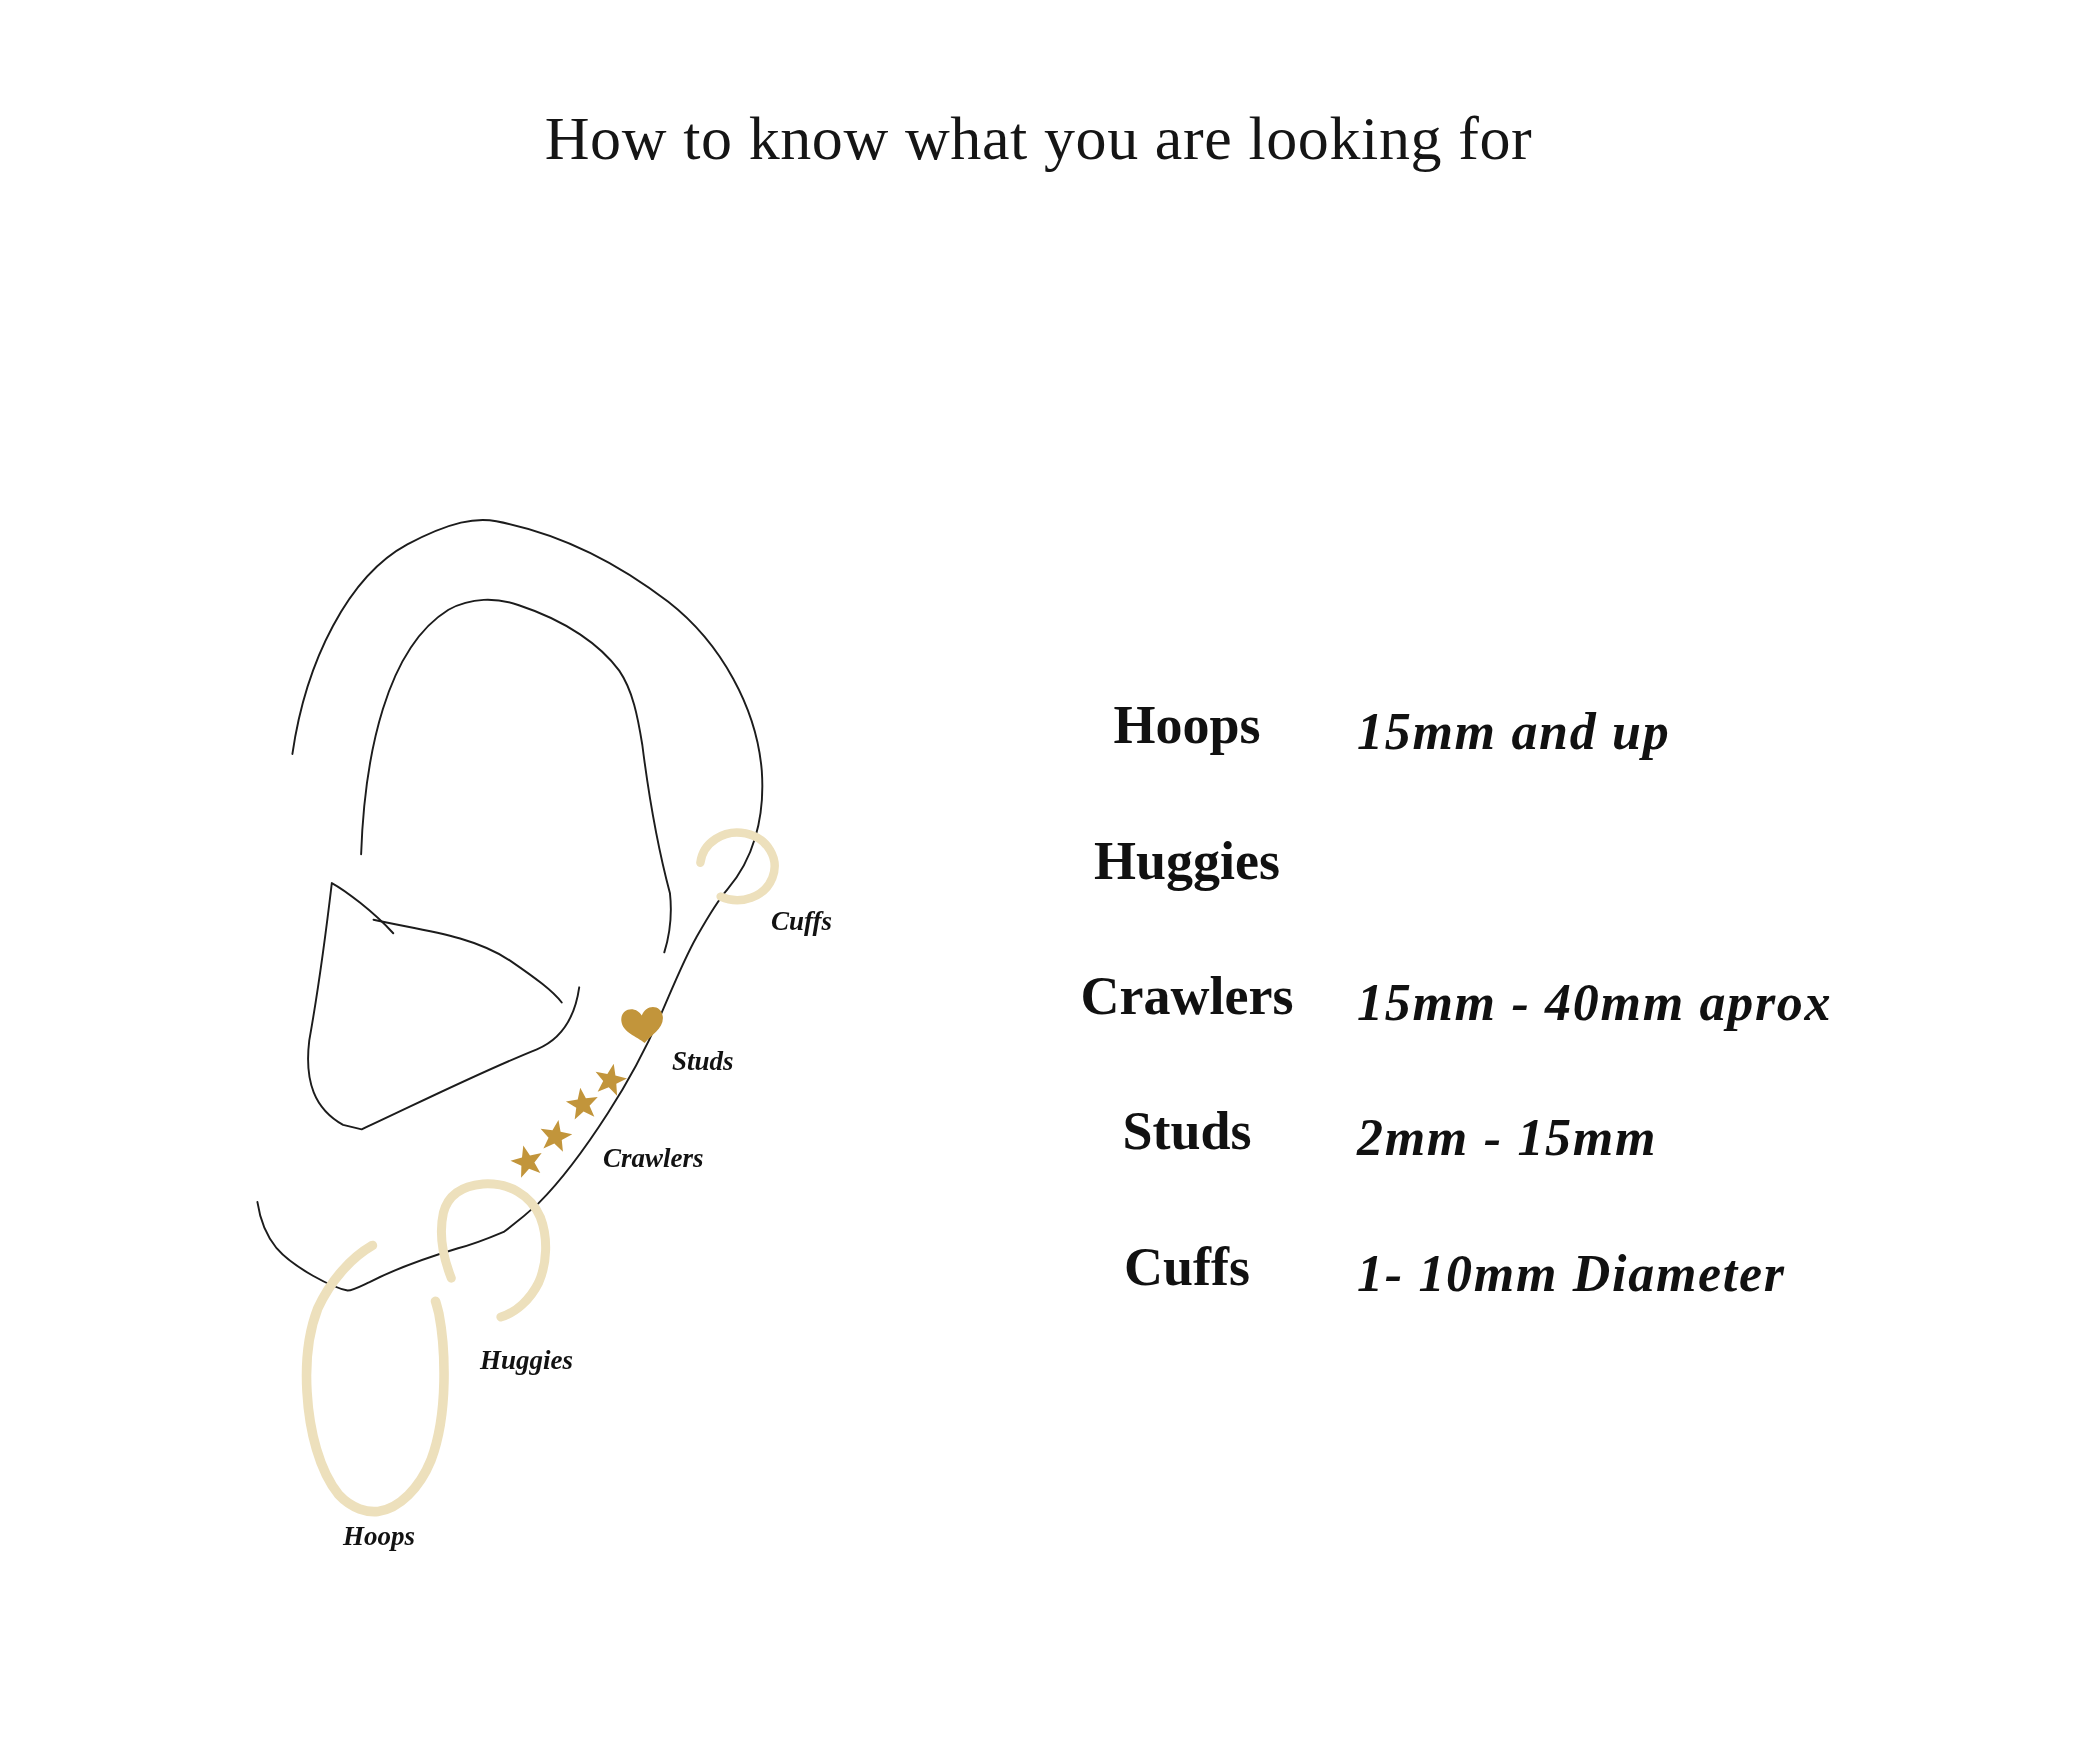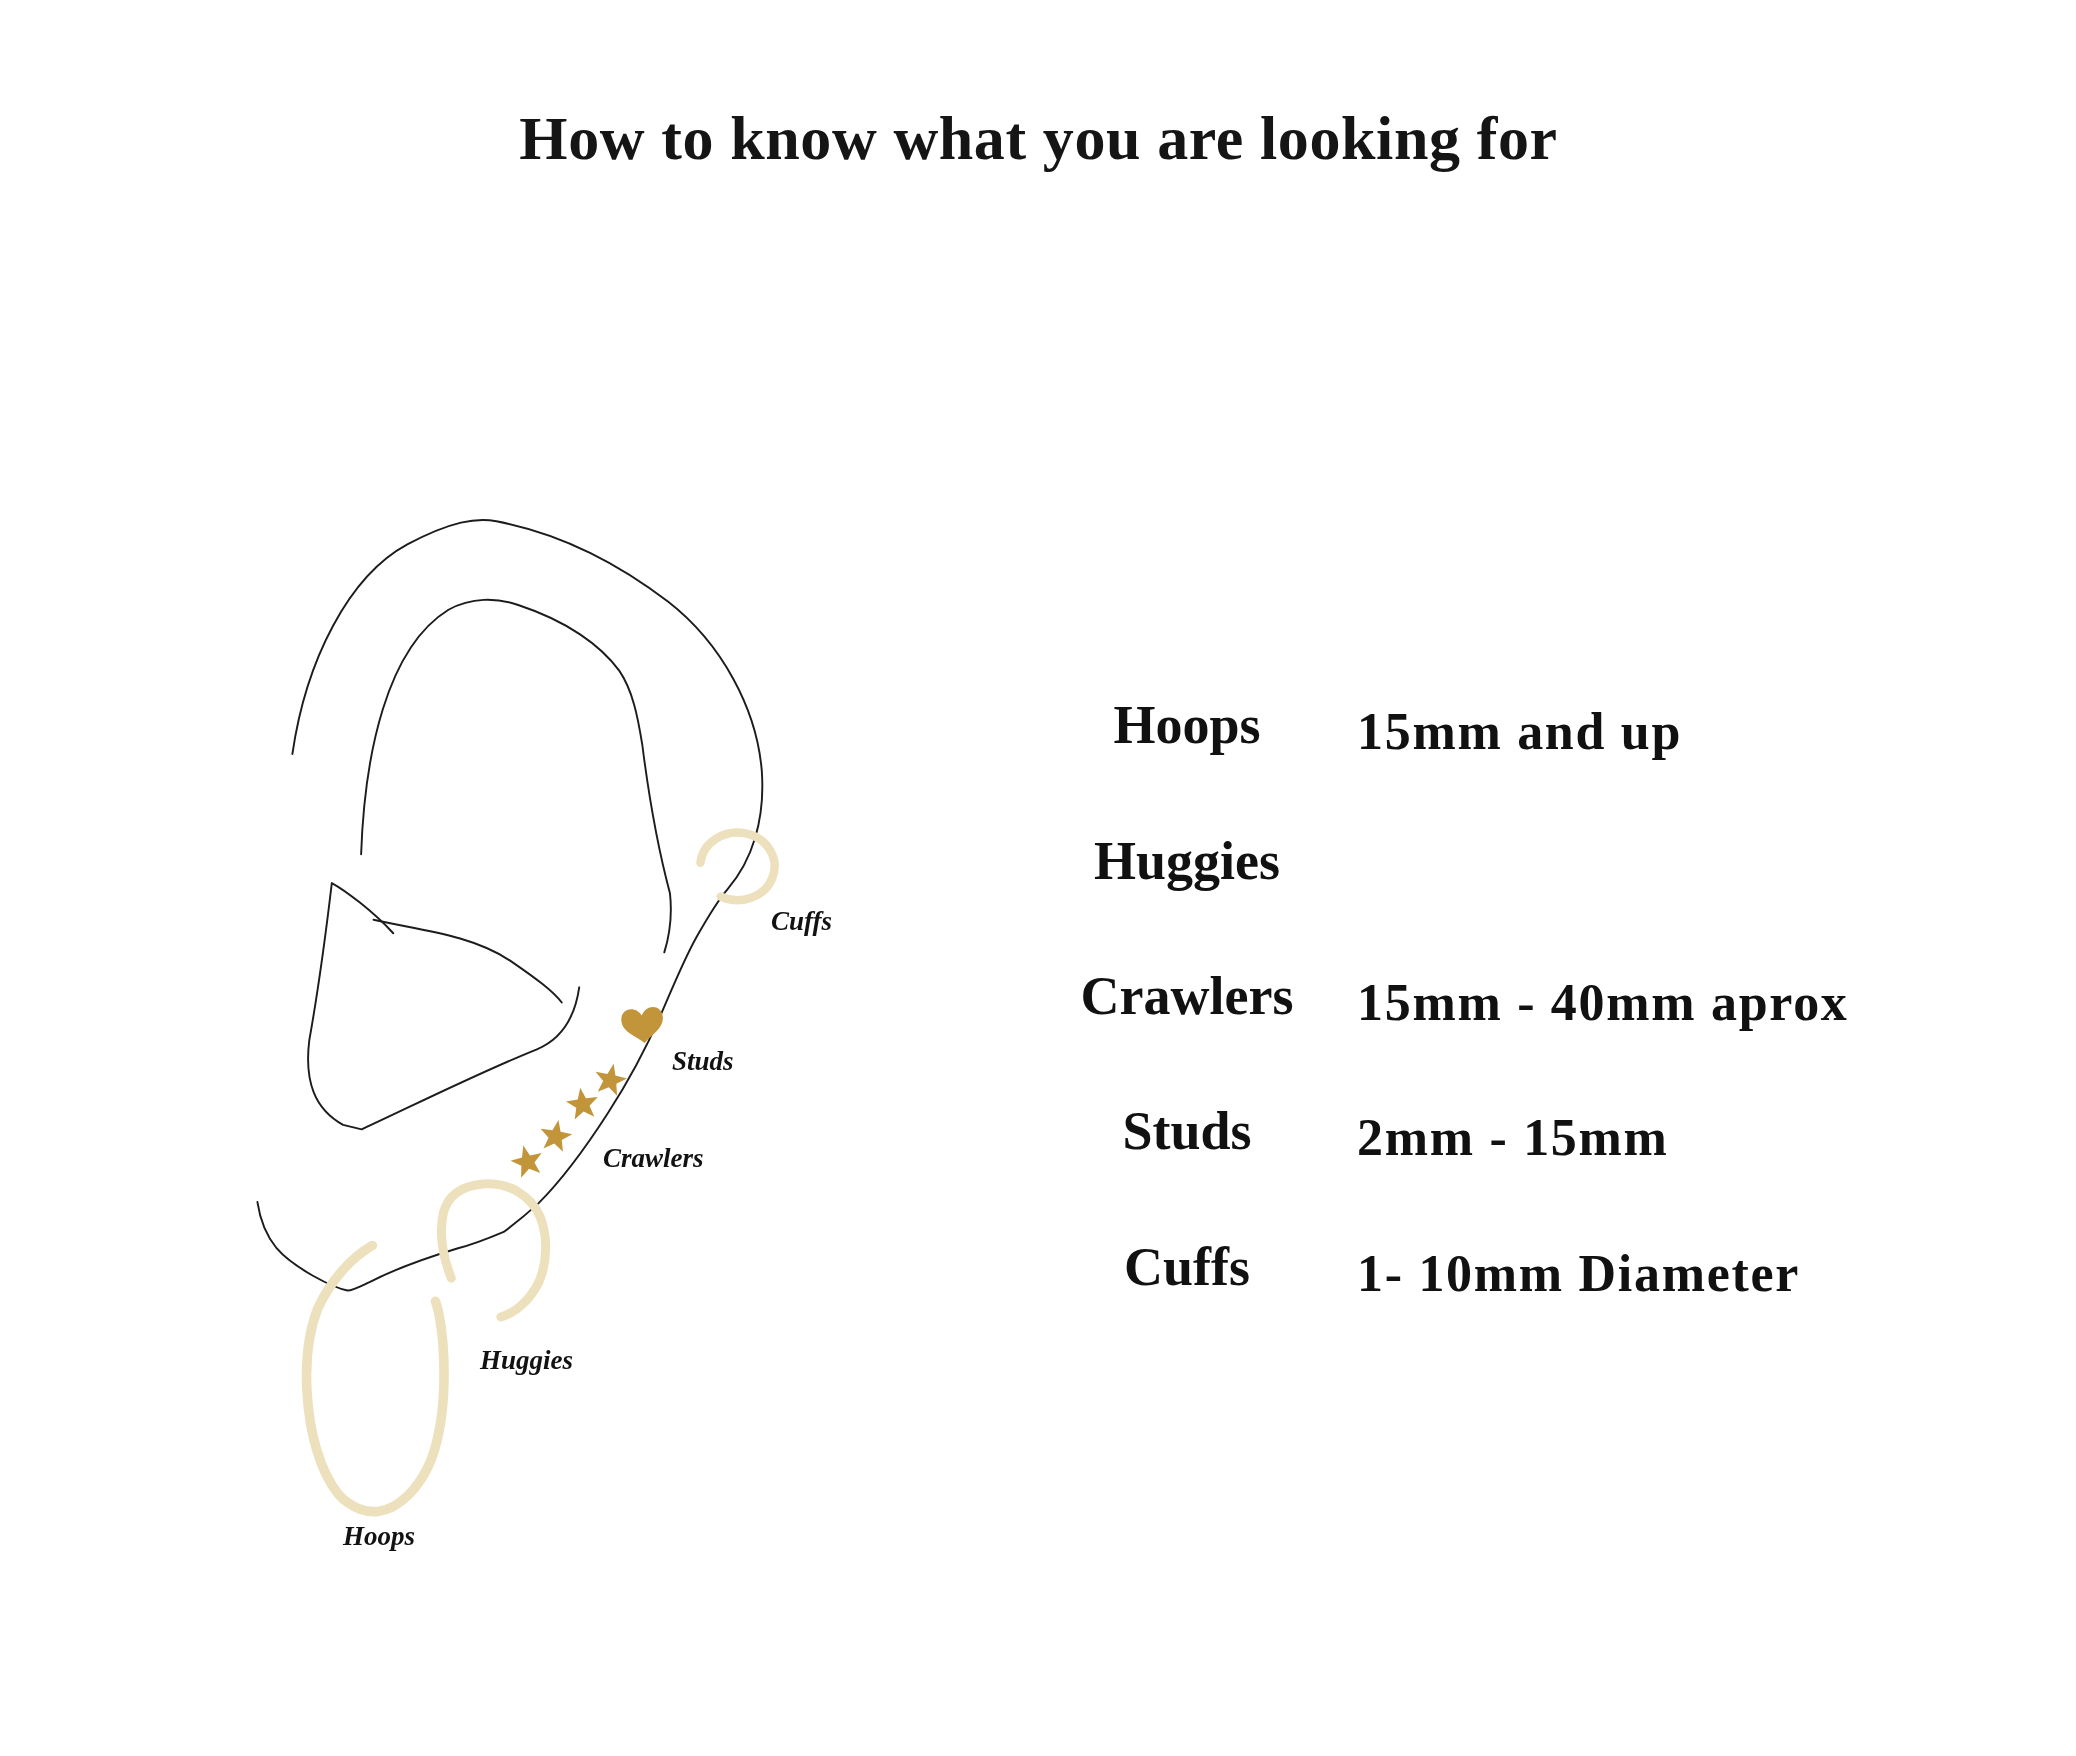--- a/index.html
+++ b/index.html
@@ -9,21 +9,21 @@
     font-family:"Liberation Serif", serif;
     position:relative;
     overflow:hidden;
   }
   .page{position:absolute;inset:0;}
   .page-title{
     position:absolute;
     left:0;top:61px;width:2077px;
     text-align:center;
     font-size:62px;
-    font-weight:700;
+    font-weight:400;
     letter-spacing:0.6px;
     color:#151515;
   }
   .ear-svg{position:absolute;left:0;top:0;}
   .ink{fill:none;stroke:#1c1c1c;stroke-width:3.4;stroke-linecap:round;stroke-linejoin:round;}
   .hoopline{fill:none;stroke-linecap:round;}
   .ear-label{
     position:absolute;
     font-size:27px;
     font-weight:700;
@@ -45,20 +45,21 @@
     font-size:54px;
     font-weight:700;
     color:#111111;
     white-space:nowrap;
   }
   .legend-value{
     position:absolute;
     left:1357px;
     font-size:52px;
     font-weight:700;
+    font-style:italic;
     letter-spacing:1.7px;
     color:#111111;
     white-space:nowrap;
   }
   .row-0{top:694px;}
   .row-1{top:830px;}
   .row-2{top:965px;}
   .row-3{top:1100px;}
   .row-4{top:1236px;}
   .legend-value{top:8px;}

